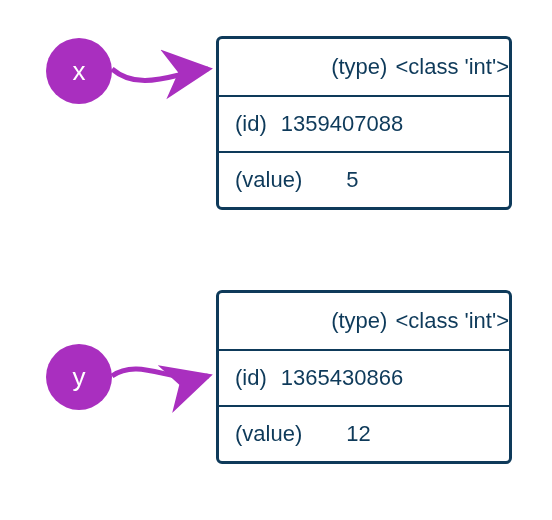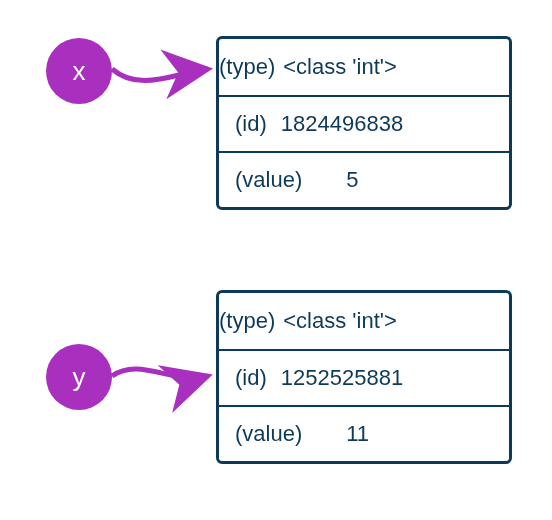--- a/index.html
+++ b/index.html
@@ -33,21 +33,21 @@
   .obj-row {
     height: 56px;
     display: flex;
     align-items: center;
     font-size: 22px;
     color: #0e3a5a;
     border-top: 2px solid #0e3a5a;
   }
   .obj-row:first-child {
     border-top: none;
-    justify-content: flex-start;
+    justify-content: flex-end;
   }
   .obj-row .key {
     padding-left: 16px;
     padding-right: 14px;
   }
   .obj-row .val {
     padding-left: 0;
   }
   .obj-row.type-row .label {
     display: inline-flex;
@@ -77,21 +77,21 @@
 
 <div class="obj-box" style="left:216px; top:36px;">
   <div class="obj-row type-row">
     <span class="label">
       <span>(type)</span>
       <span>&lt;class 'int'&gt;</span>
     </span>
   </div>
   <div class="obj-row">
     <span class="key">(id)</span>
-    <span class="val">1824496838</span>
+    <span class="val">1359407088</span>
   </div>
   <div class="obj-row">
     <span class="key">(value)</span>
     <span class="val" style="padding-left:30px;">5</span>
   </div>
 </div>
 
 <div class="var-circle" style="left:46px; top:344px; background:#a92fbf;">
   <span>y</span>
 </div>
@@ -107,19 +107,19 @@
 
 <div class="obj-box" style="left:216px; top:290px;">
   <div class="obj-row type-row">
     <span class="label">
       <span>(type)</span>
       <span>&lt;class 'int'&gt;</span>
     </span>
   </div>
   <div class="obj-row">
     <span class="key">(id)</span>
-    <span class="val">1252525881</span>
+    <span class="val">1365430866</span>
   </div>
   <div class="obj-row">
     <span class="key">(value)</span>
-    <span class="val" style="padding-left:30px;">11</span>
+    <span class="val" style="padding-left:30px;">12</span>
   </div>
 </div>
 
 </body></html>

